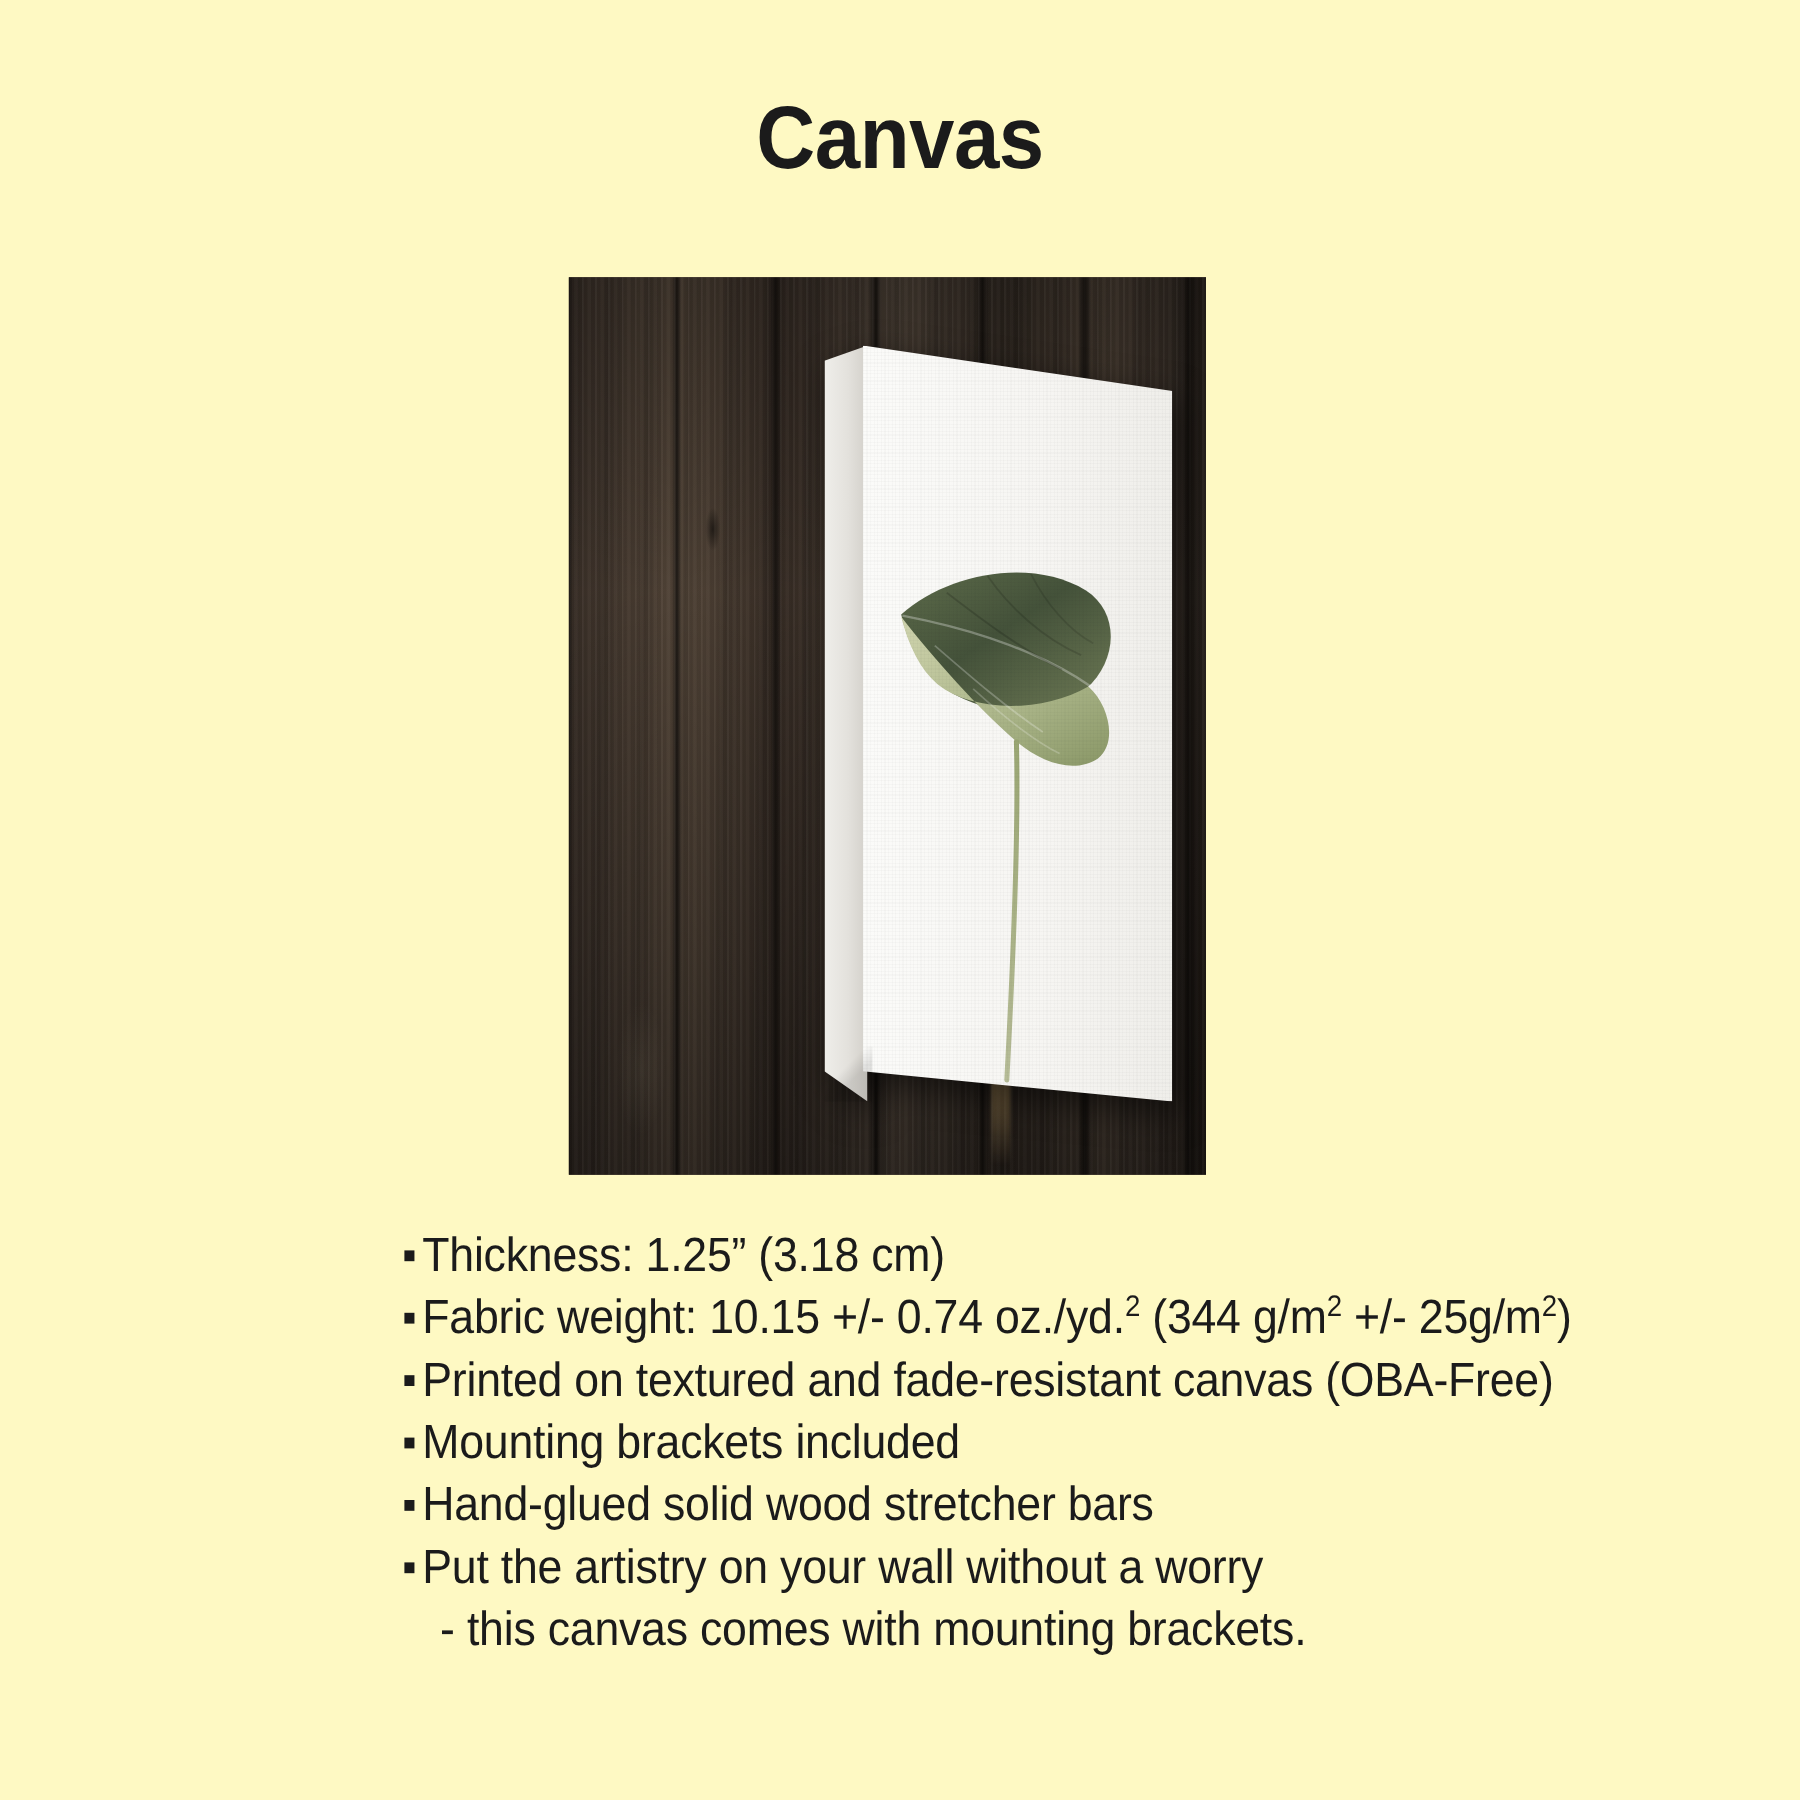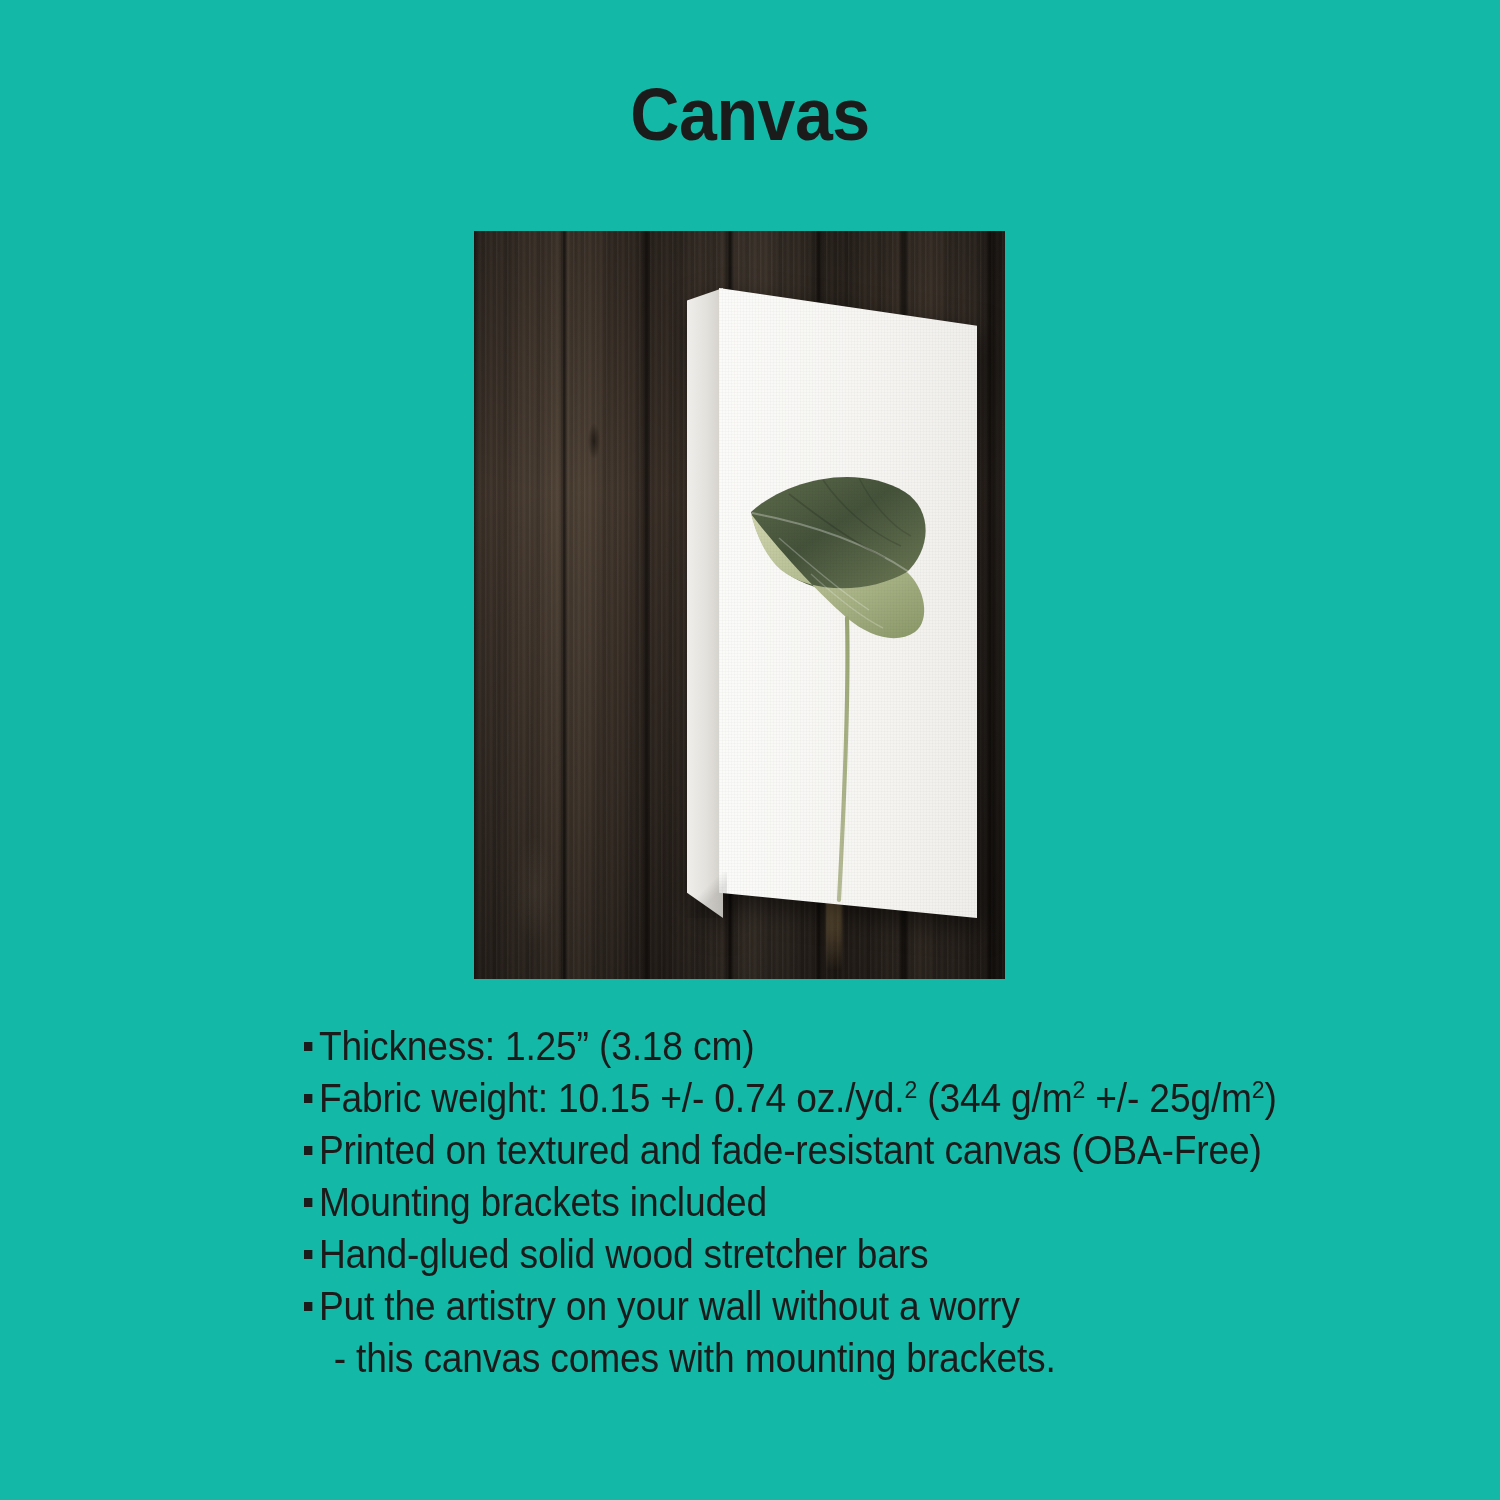--- a/index.html
+++ b/index.html
@@ -9,21 +9,21 @@
     width: 1500px;
     height: 1500px;
     background: #ffffff;
     font-family: "Liberation Sans", sans-serif;
   }
 
   .page {
     position: relative;
     width: 1500px;
     height: 1500px;
-    background: #14b8a6;
+    background: #fef9c3;
     overflow: hidden;
   }
 
   
   .title {
     position: absolute;
     top: 72px;
     left: 0;
     width: 1500px;
     text-align: center;
@@ -133,21 +133,21 @@
     width: 40px; height: 46px;
     background: linear-gradient(135deg, rgba(0,0,0,0.0) 40%, rgba(0,0,0,0.10) 60%);
   }
 
   
   .leaf-art { position: absolute; left: 0; top: 0; width: 258px; height: 630px; }
 
   
   .specs {
     position: absolute;
-    left: 304px;
+    left: 337px;
     top: 1020px;
     width: 1000px;
     font-family: "Liberation Sans Narrow", "Liberation Sans", sans-serif;
     color: #1b1b1b;
   }
   .spec-row {
     display: flex;
     align-items: flex-start;
     font-size: 40px;
     line-height: 52px;

